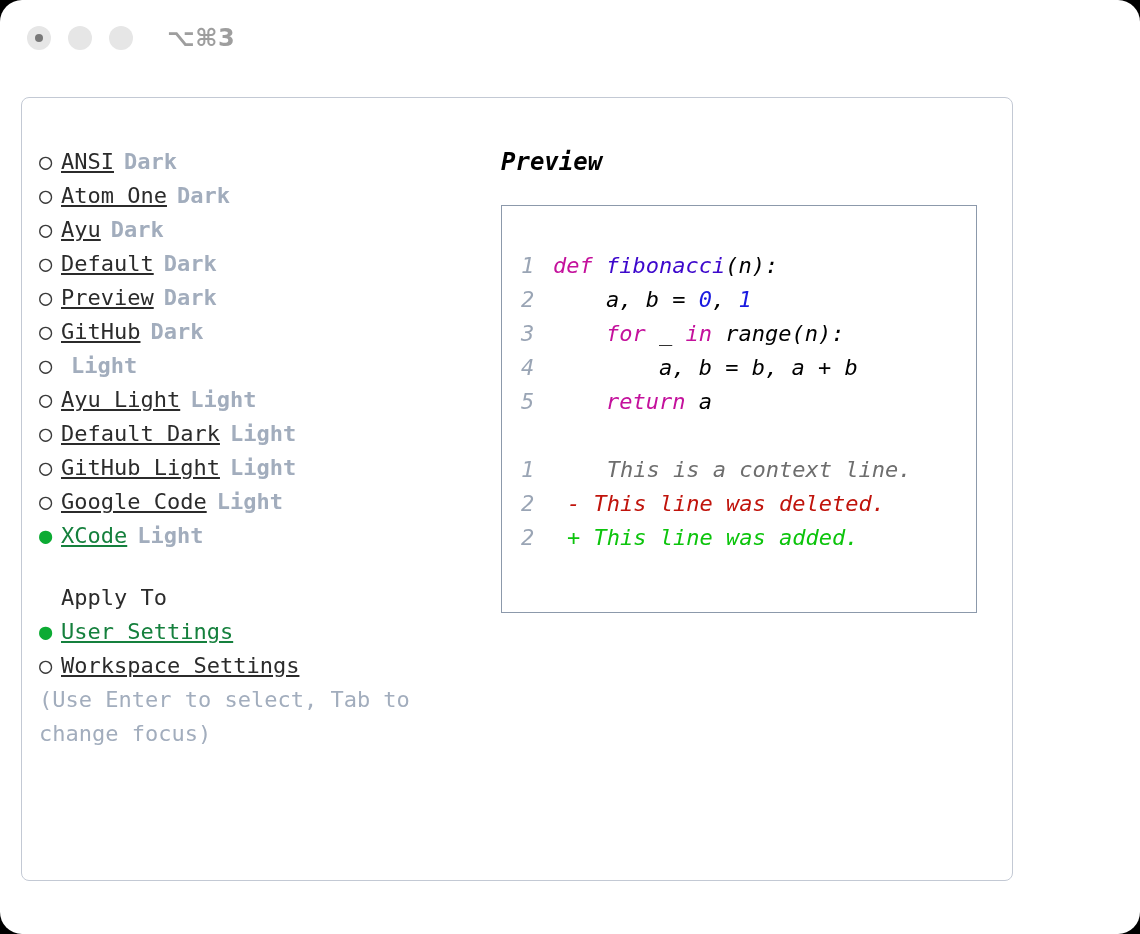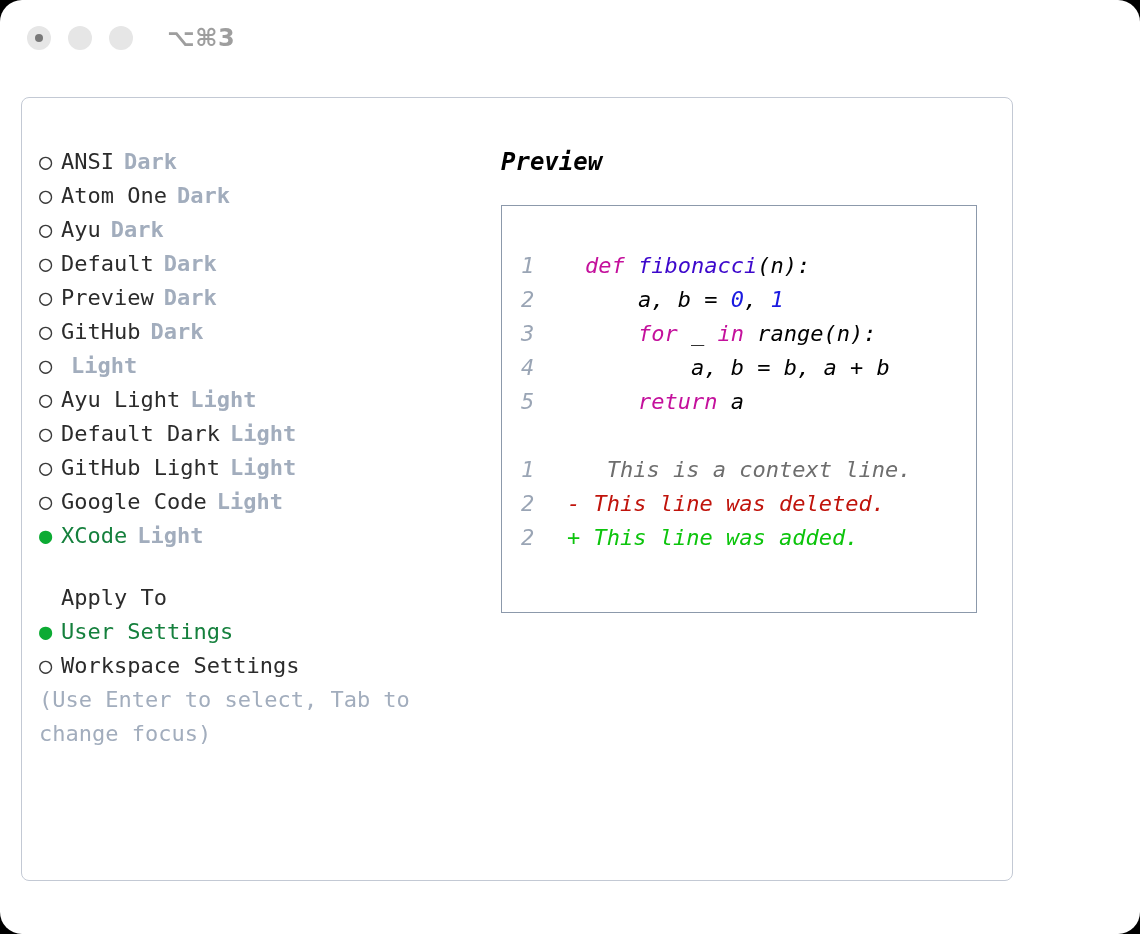--- a/index.html
+++ b/index.html
@@ -113,21 +113,21 @@
   }
   .bullet {
     display: inline-block;
     width: 22px;
     flex: none;
     color: #3b3b3b;
     font-size: 22px;
   }
   .opt.selected .bullet { color: #0cab33; }
   .opt.selected .opt-label { color: #15803d; }
-  .opt-label { color: #2b2b2b; }
+  .opt-label { color: #2b2b2b; text-decoration: underline; }
   .opt-tag {
     color: #a2adbd;
     padding-left: 10px;
     font-weight: bold;
   }
   .section-head {
     font-size: 22px;
     line-height: 34px;
     color: #2b2b2b;
     padding-left: 22px;
@@ -163,21 +163,21 @@
     line-height: 34px;
     white-space: pre;
     display: flex;
   }
   .ln {
     color: #9aa5b5;
     width: 32px;
     flex: none;
     text-align: left;
   }
-  .code-text { white-space: pre; margin-left: 32px; }
+  .code-text { white-space: pre; }
   .gap { height: 34px; }
 
   .tok-kw   { color: #c4119c; }
   .tok-fn   { color: #3d08cc; }
   .tok-call { color: #000000; }
   .tok-num  { color: #1a1ae0; }
   .tok-pln  { color: #000000; }
 
   .diff-ctx { color: #6e6e6e; }
   .diff-del { color: #c0140c; }

